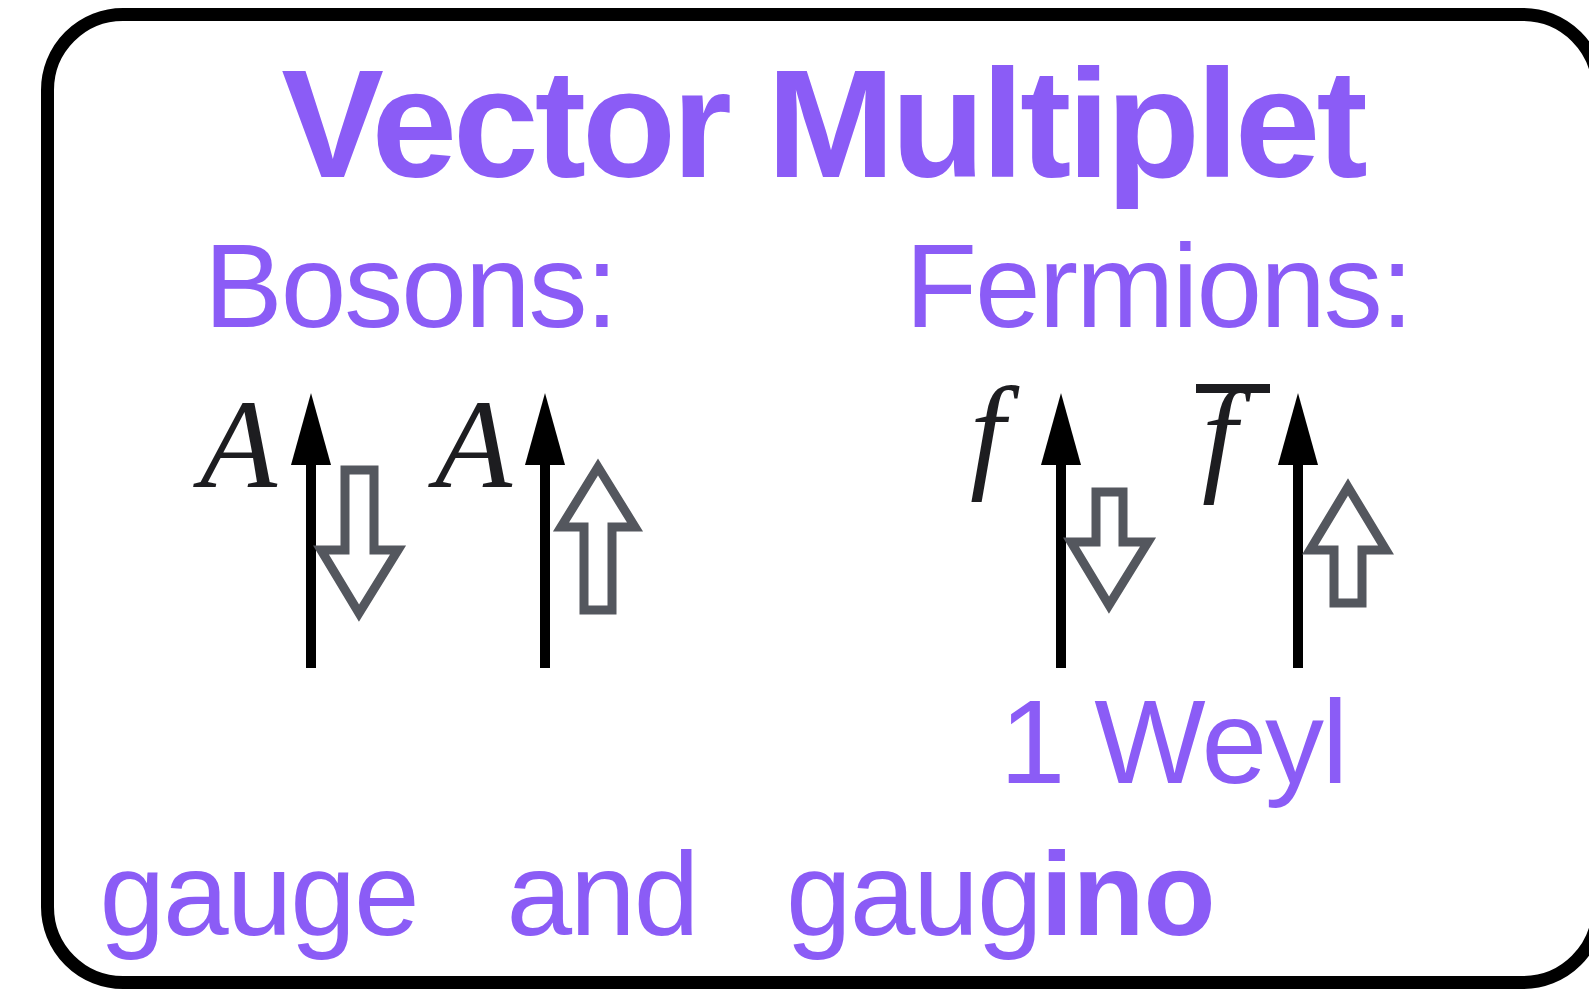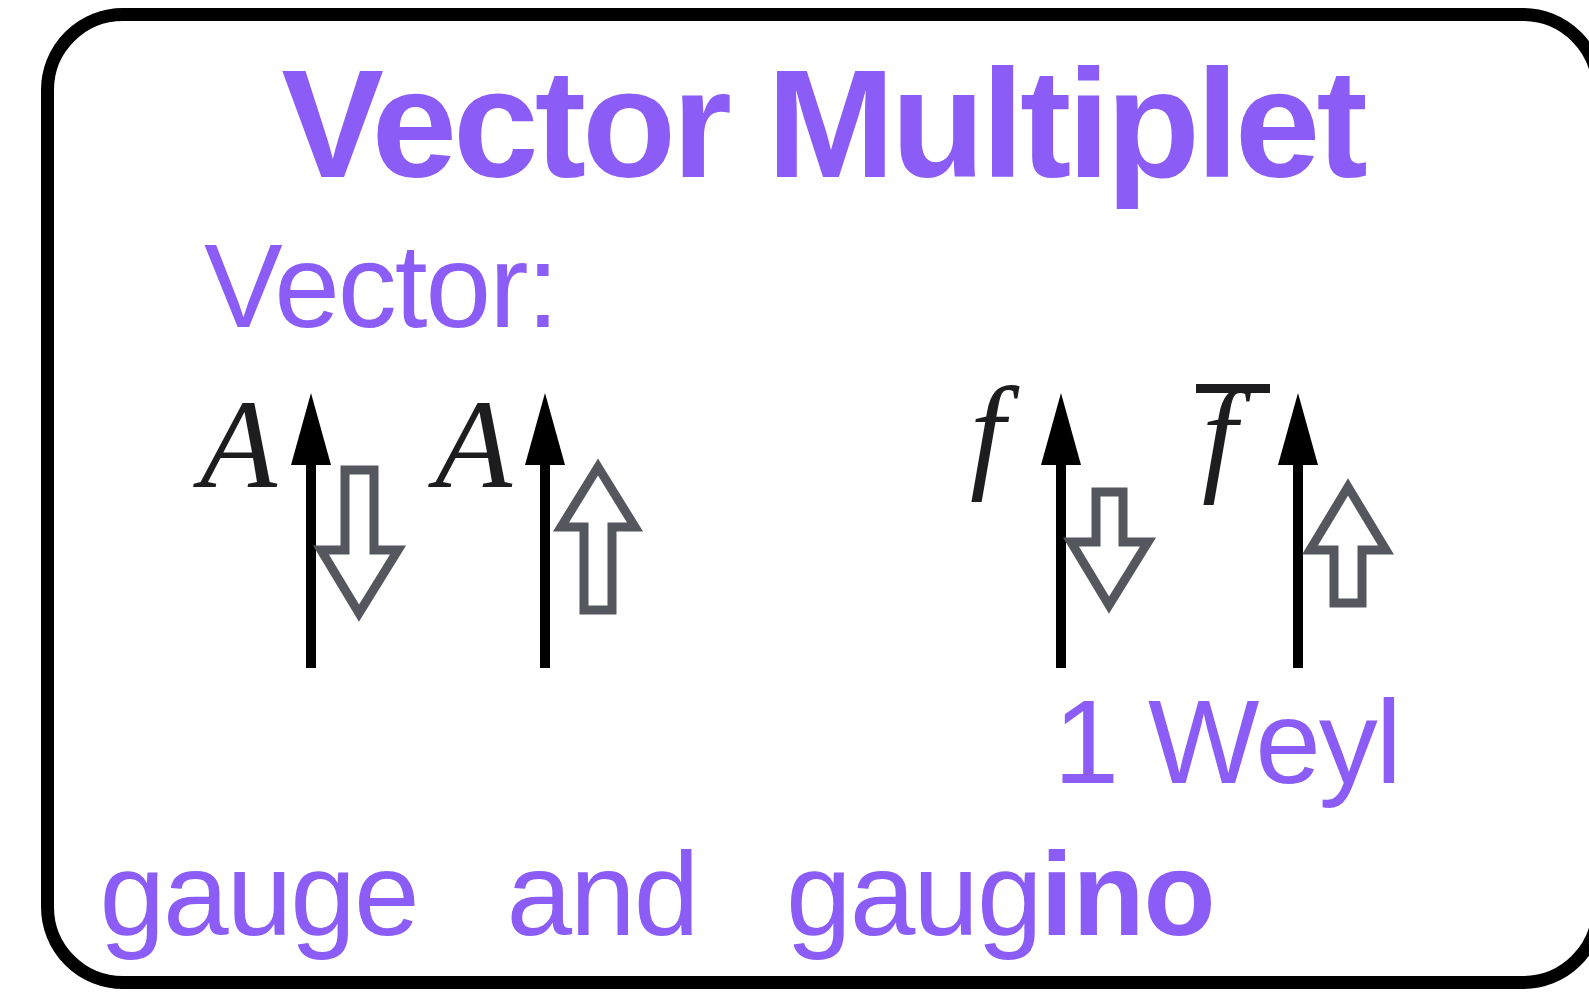--- a/index.html
+++ b/index.html
@@ -18,21 +18,21 @@
   .heading{
     position:absolute;top:218px;font-size:118px;letter-spacing:-2px;white-space:nowrap;
   }
   .heading.bosons{left:176px;}
   .heading.fermions{left:877px;}
   .count{
     position:absolute;top:674px;font-size:118px;letter-spacing:-2px;
     width:400px;text-align:center;white-space:nowrap;
   }
   .count.bosons{left:199px;}
-  .count.fermions{left:972px;text-align:right;}
+  .count.fermions{left:945px;}
   .footer{
     position:absolute;top:826px;left:0;width:1258px;text-align:center;
     font-size:118px;letter-spacing:-2px;word-spacing:58px;white-space:nowrap;
   }
   .footer .bold-part{font-weight:bold;letter-spacing:-1px;}
   .unit{position:absolute;width:240px;height:300px;}
   .unit.b1{left:150px;top:380px;}
   .unit.b2{left:385px;top:380px;}
   .unit.f1{left:920px;top:380px;}
   .unit.f2{left:1140px;top:380px;}
@@ -44,21 +44,22 @@
 </style>
 </head>
 <body>
 
 <div id="stage">
 
   <div class="frame"></div>
 
   <div class="title">Vector Multiplet</div>
 
-  <div class="heading bosons">Vector:</div>
+  <div class="heading bosons">Bosons:</div>
+  <div class="heading fermions">Fermions:</div>
 
   <svg class="unit b1" viewBox="0 0 240 300">
     <text class="math-label" x="22" y="107" fill="#1d1d20">A</text>
     <g>
       <polygon points="133,13 113,85 153,85" fill="#000000"></polygon>
       <rect x="128" y="75" width="10" height="213" fill="#000000"></rect>
     </g>
     <polygon class="gray-arrow" points="167,90 196,90 196,170 220,170 181,233 143,170 167,170" stroke="#54575e"></polygon>
   </svg>
 

